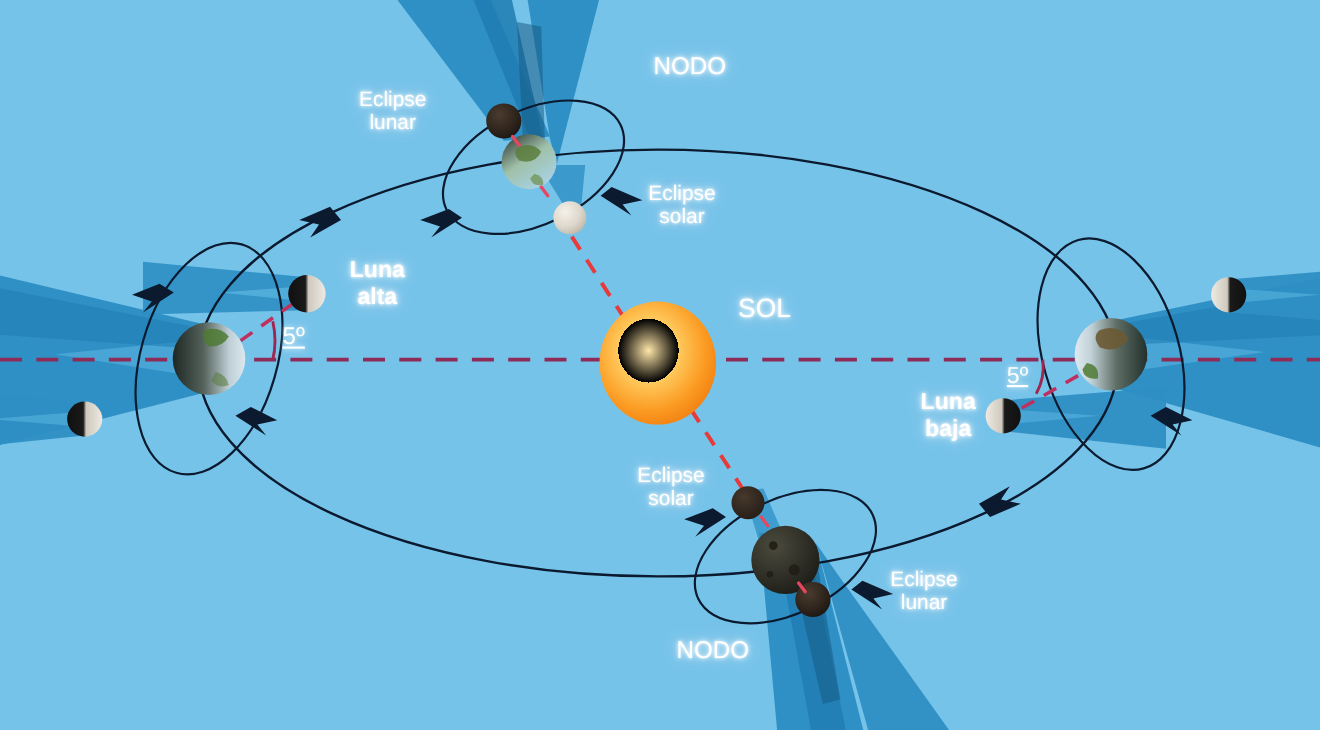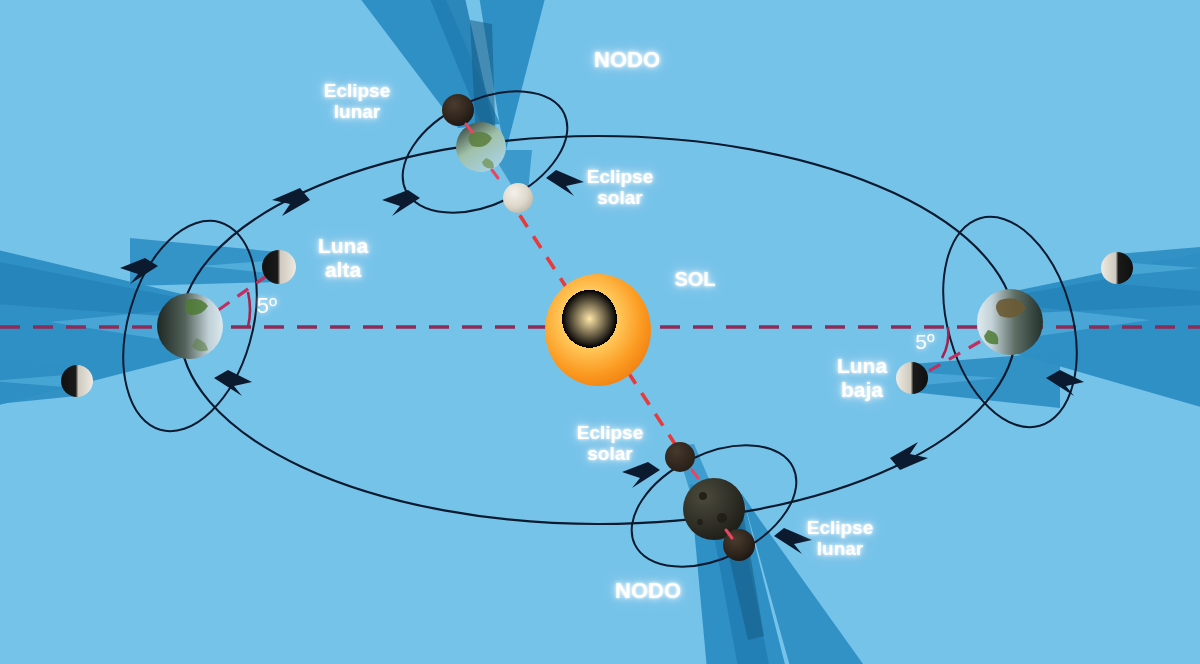--- a/index.html
+++ b/index.html
@@ -29,27 +29,28 @@
     color: #ffffff;
     text-align: center;
     line-height: 1.12;
     white-space: pre-line;
     text-shadow:
       0 0 7px rgba(255,255,255,0.85),
       0 0 14px rgba(255,255,255,0.55),
       0 0 3px rgba(255,255,255,0.95);
     pointer-events: none;
   }
-  .lbl-bold { font-weight: bold; }
+  .lbl-bold { font-weight: normal; }
   .lbl-reg  { font-weight: bold; }
   .lbl-deg  {
     font-weight: normal;
     text-shadow:
       0 0 5px rgba(255,255,255,0.7),
       0 0 10px rgba(255,255,255,0.4);
+    text-decoration: underline;
   }
 </style>
 </head>
 <body style="background: rgb(118, 195, 234);">
 
 <div id="stage" style="background: rgb(118, 195, 234);">
 
   <svg id="scene" viewBox="0 0 1200 664">
     <defs>
 
@@ -265,21 +266,21 @@
   </svg>
 
   <div class="lbl lbl-bold" style="left:557px; top:48px;  width:140px; font-size:22px;">NODO</div>
 
   <div class="lbl lbl-bold" style="left:282px; top:80px;  width:150px; font-size:19px;">Eclipse
 lunar</div>
 
   <div class="lbl lbl-bold" style="left:540px; top:166px; width:160px; font-size:19px;">Eclipse
 solar</div>
 
-  <div class="lbl lbl-bold" style="left:640px; top:268px; width:110px; font-size:20px;">SOL</div>
+  <div class="lbl lbl-bold" style="left:640px; top:268px; width:110px; font-size:24px;">SOL</div>
 
   <div class="lbl lbl-reg" style="left:293px; top:234px; width:100px; font-size:21px;">Luna
 alta</div>
 
   <div class="lbl lbl-deg" style="left:242px; top:294px; width:50px;  font-size:22px;">5º</div>
 
   <div class="lbl lbl-deg" style="left:900px; top:330px; width:50px;  font-size:21px;">5º</div>
 
   <div class="lbl lbl-reg" style="left:812px; top:354px; width:100px; font-size:21px;">Luna
 baja</div>

